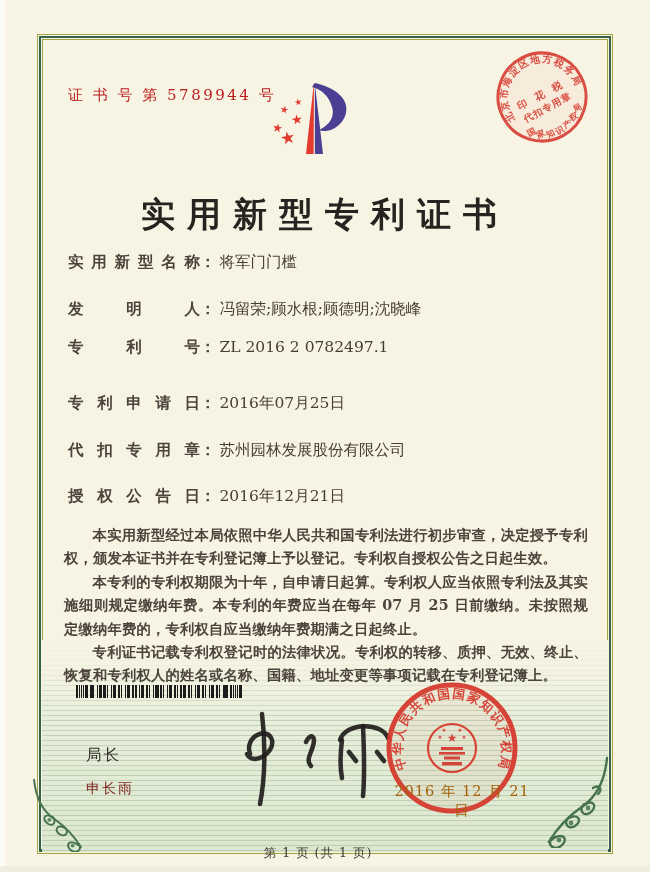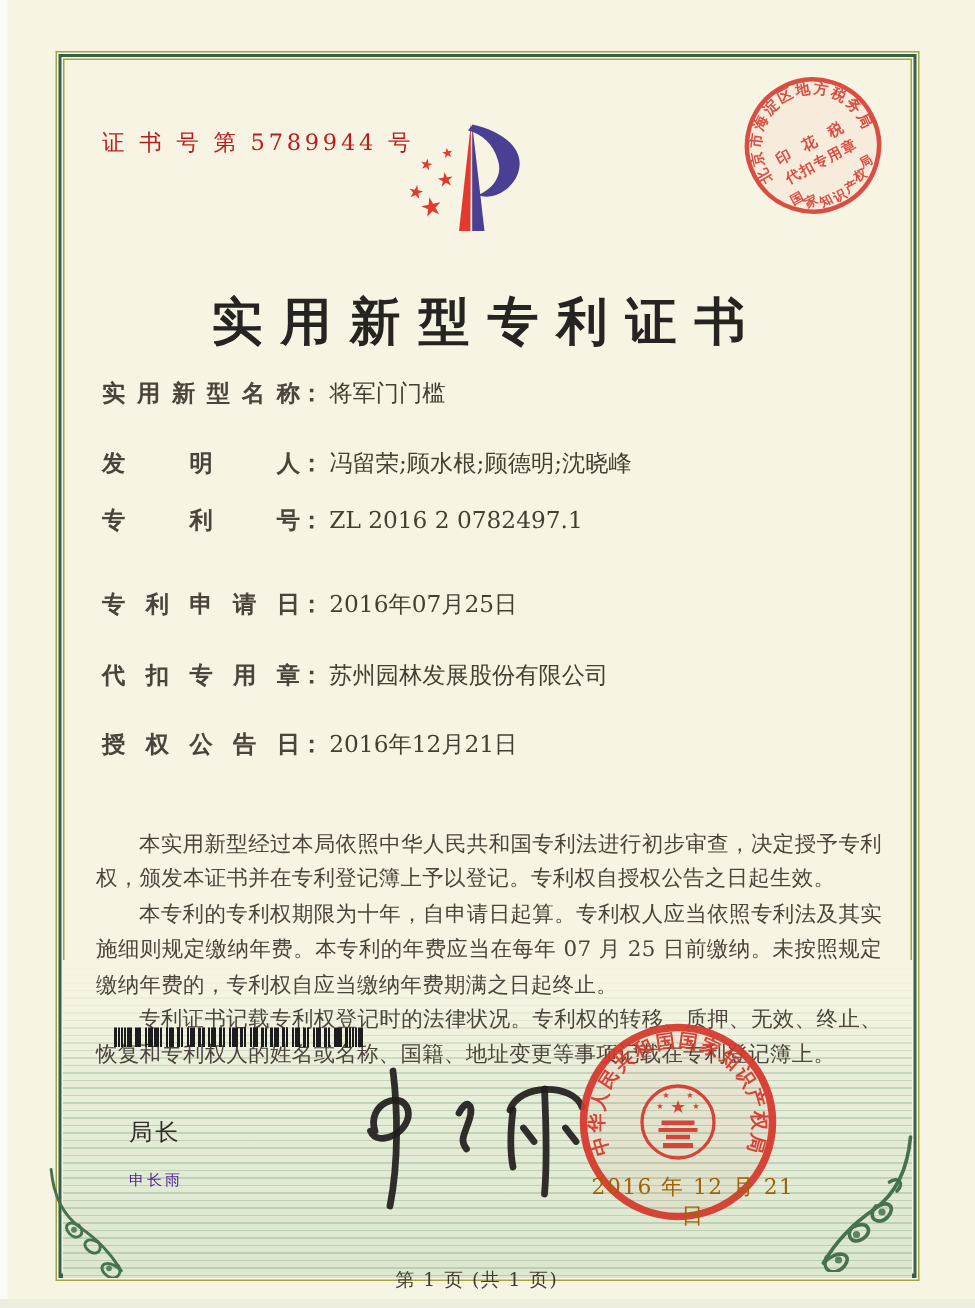--- a/index.html
+++ b/index.html
@@ -31,32 +31,32 @@
   .title{position:absolute;left:38px;top:180px;width:574px;text-align:center;
          font-size:34px;font-weight:bold;letter-spacing:12px;color:#262320;margin-top:12px;}
 
   .fields{position:absolute;left:68px;top:252px;width:520px;}
   .frow{position:absolute;left:0;font-size:15.5px;white-space:nowrap;color:#453f33;}
   .frow .fl{display:inline-block;width:132px;text-align:justify;text-align-last:justify;
             font-weight:bold;color:#4a443c;vertical-align:bottom;}
   .frow .fc{font-weight:bold;color:#4a443c;margin-right:4px;}
   .r0{top:0px;} .r1{top:47px;} .r2{top:85px;} .r3{top:141px;} .r4{top:188px;} .r5{top:234px;}
 
-  .paras{position:absolute;left:64px;top:552px;width:524px;}
+  .paras{position:absolute;left:64px;top:524px;width:524px;font-weight:bold;}
   .paras p{margin:0;text-indent:2em;font-size:14.3px;line-height:23.4px;
            text-align:justify;color:#4c443c;letter-spacing:.2px;}
 
   .barcode{position:absolute;left:76px;top:685px;width:166px;height:13px;
     background:
       repeating-linear-gradient(90deg,#1c1c1c 0 2px,transparent 2px 3px,#1c1c1c 3px 4px,
         transparent 4px 7px,#1c1c1c 7px 8px,transparent 8px 9px,#1c1c1c 9px 12px,transparent 12px 14px),
       repeating-linear-gradient(90deg,transparent 0 5px,#1c1c1c 5px 6px,transparent 6px 11px);}
 
   .director-label{position:absolute;left:86px;top:745px;font-size:15.5px;color:#2f2b27;letter-spacing:2px;}
-  .director-name{position:absolute;left:86px;top:780px;font-size:10px;color:#4c1d95;letter-spacing:2px;}
+  .director-name{position:absolute;left:86px;top:780px;font-size:14px;color:#7f1d1d;letter-spacing:2px;}
 
   .signature{position:absolute;left:222px;top:708px;}
   .signature path{stroke:#1f1d1c;stroke-width:4.5;fill:none;stroke-linecap:round;stroke-linejoin:round;opacity:.92;}
 
   .seal{position:absolute;left:382px;top:678px;opacity:.93;}
   .seal text{fill:#d6372c;font-weight:bold;}
   .seal-date{position:absolute;left:384px;top:782px;width:156px;text-align:center;
              font-size:14.5px;color:#a16207;letter-spacing:1px;}
 
   .flourish{position:absolute;}

